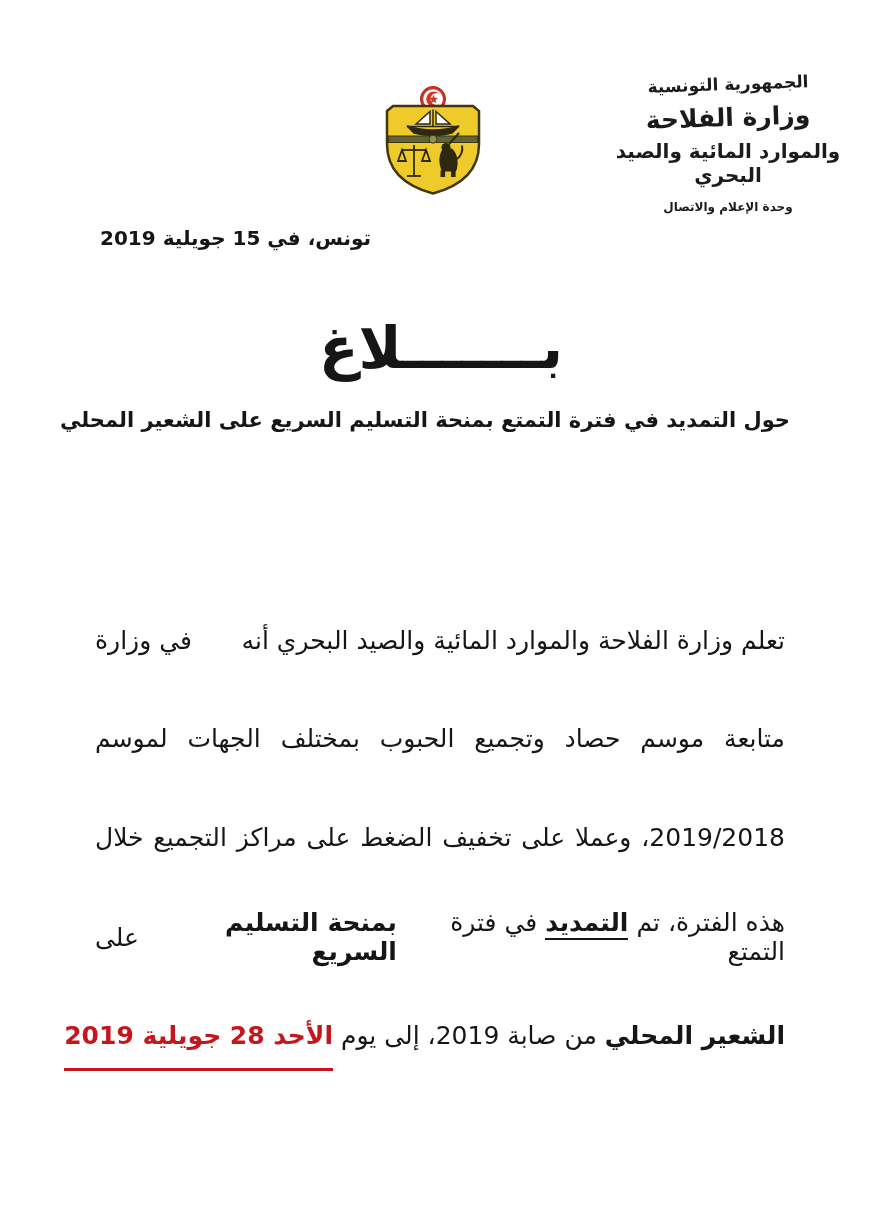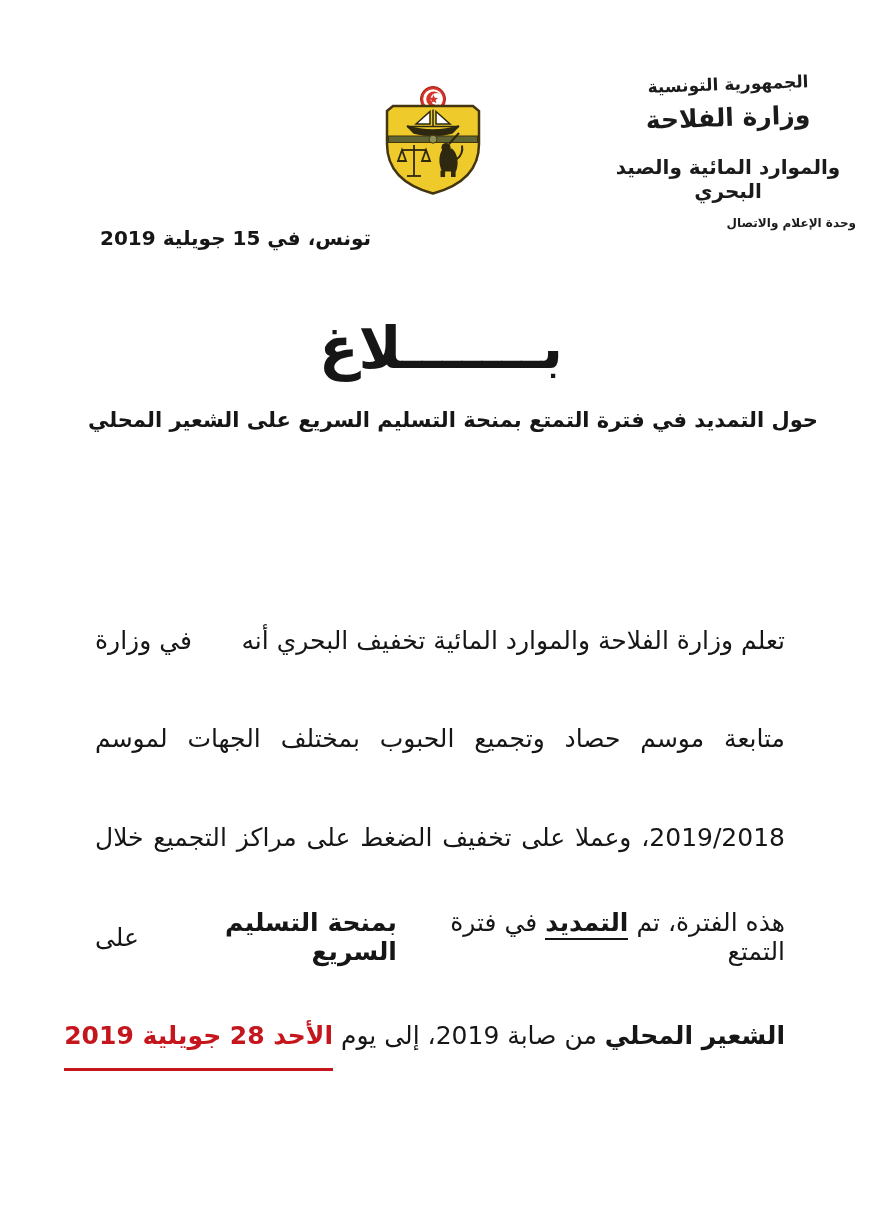--- a/index.html
+++ b/index.html
@@ -30,22 +30,22 @@
     position: absolute;
     top: 74px;
     right: 14px;
     width: 256px;
     text-align: center;
     direction: rtl;
     color: #1b1b1b;
   }
   .org-line1 { font-size: 17px; font-weight: 700; transform: rotate(-2deg); }
   .org-line2 { font-size: 25px; font-weight: 700; margin-top: 9px; transform: rotate(-2deg); }
-  .org-line3 { font-size: 20px; font-weight: 700; margin-top: 23px; }
-  .org-line4 { font-size: 12px; font-weight: 700; margin-top: 13px; text-align: right; }
+  .org-line3 { font-size: 20px; font-weight: 700; margin-top: 7px; }
+  .org-line4 { font-size: 12px; font-weight: 700; margin-top: 13px; }
 
   .date-line {
     position: absolute;
     left: 100px;
     top: 226px;
     direction: rtl;
     font-weight: 700;
     font-size: 20px;
     white-space: nowrap;
   }
@@ -59,23 +59,23 @@
     margin: 0;
     text-align: center;
     font-size: 58px;
     font-weight: 700;
     line-height: 96px;
     direction: rtl;
   }
   .notice-subtitle {
     position: absolute;
     left: 60px;
-    right: 52px;
+    right: 72px;
     top: 403px;
-    text-align: right;
+    text-align: left;
     font-size: 21px;
     font-weight: 700;
     line-height: 34px;
     direction: rtl;
   }
 
   
   .body-lines {
     position: absolute;
     left: 95px;
@@ -158,21 +158,21 @@
   </div>
 
   <div class="date-line ar">تونس، في  15 جويلية 2019</div>
 
   <h1 class="notice-title ar">بـــــــلاغ</h1>
   <div class="notice-subtitle ar">حول التمديد في فترة التمتع بمنحة التسليم السريع على الشعير المحلي</div>
 
   <div class="body-lines ar">
 
     <p class="bline flexline">
-        <span>تعلم وزارة الفلاحة والموارد المائية تخفيف البحري أنه</span>
+        <span>تعلم وزارة الفلاحة والموارد المائية والصيد البحري أنه</span>
         <span>في وزارة</span>
       </p>
 
     <p class="bline justline"><span>متابعة موسم حصاد وتجميع الحبوب بمختلف الجهات لموسم</span></p>
 
     <p class="bline justline"><span>2019/2018، وعملا على تخفيف الضغط على مراكز التجميع خلال</span></p>
 
     <p class="bline flexline">
         <span><span>هذه الفترة، تم</span> <span class="bold u-black">التمديد</span> <span>في فترة التمتع</span></span>
         <span class="bold">بمنحة التسليم السريع</span>

